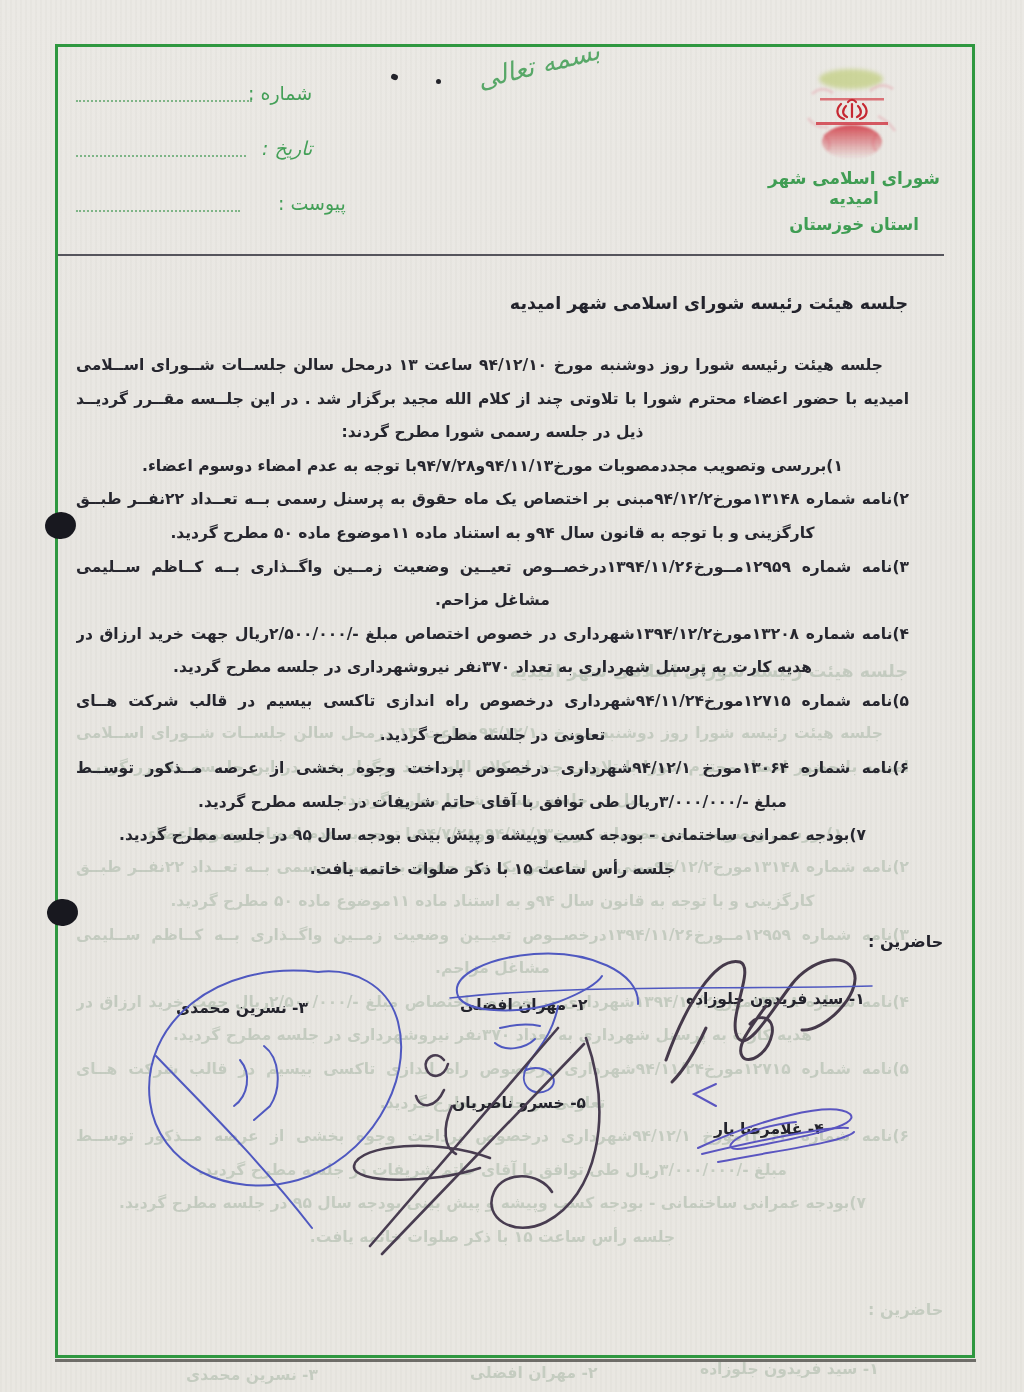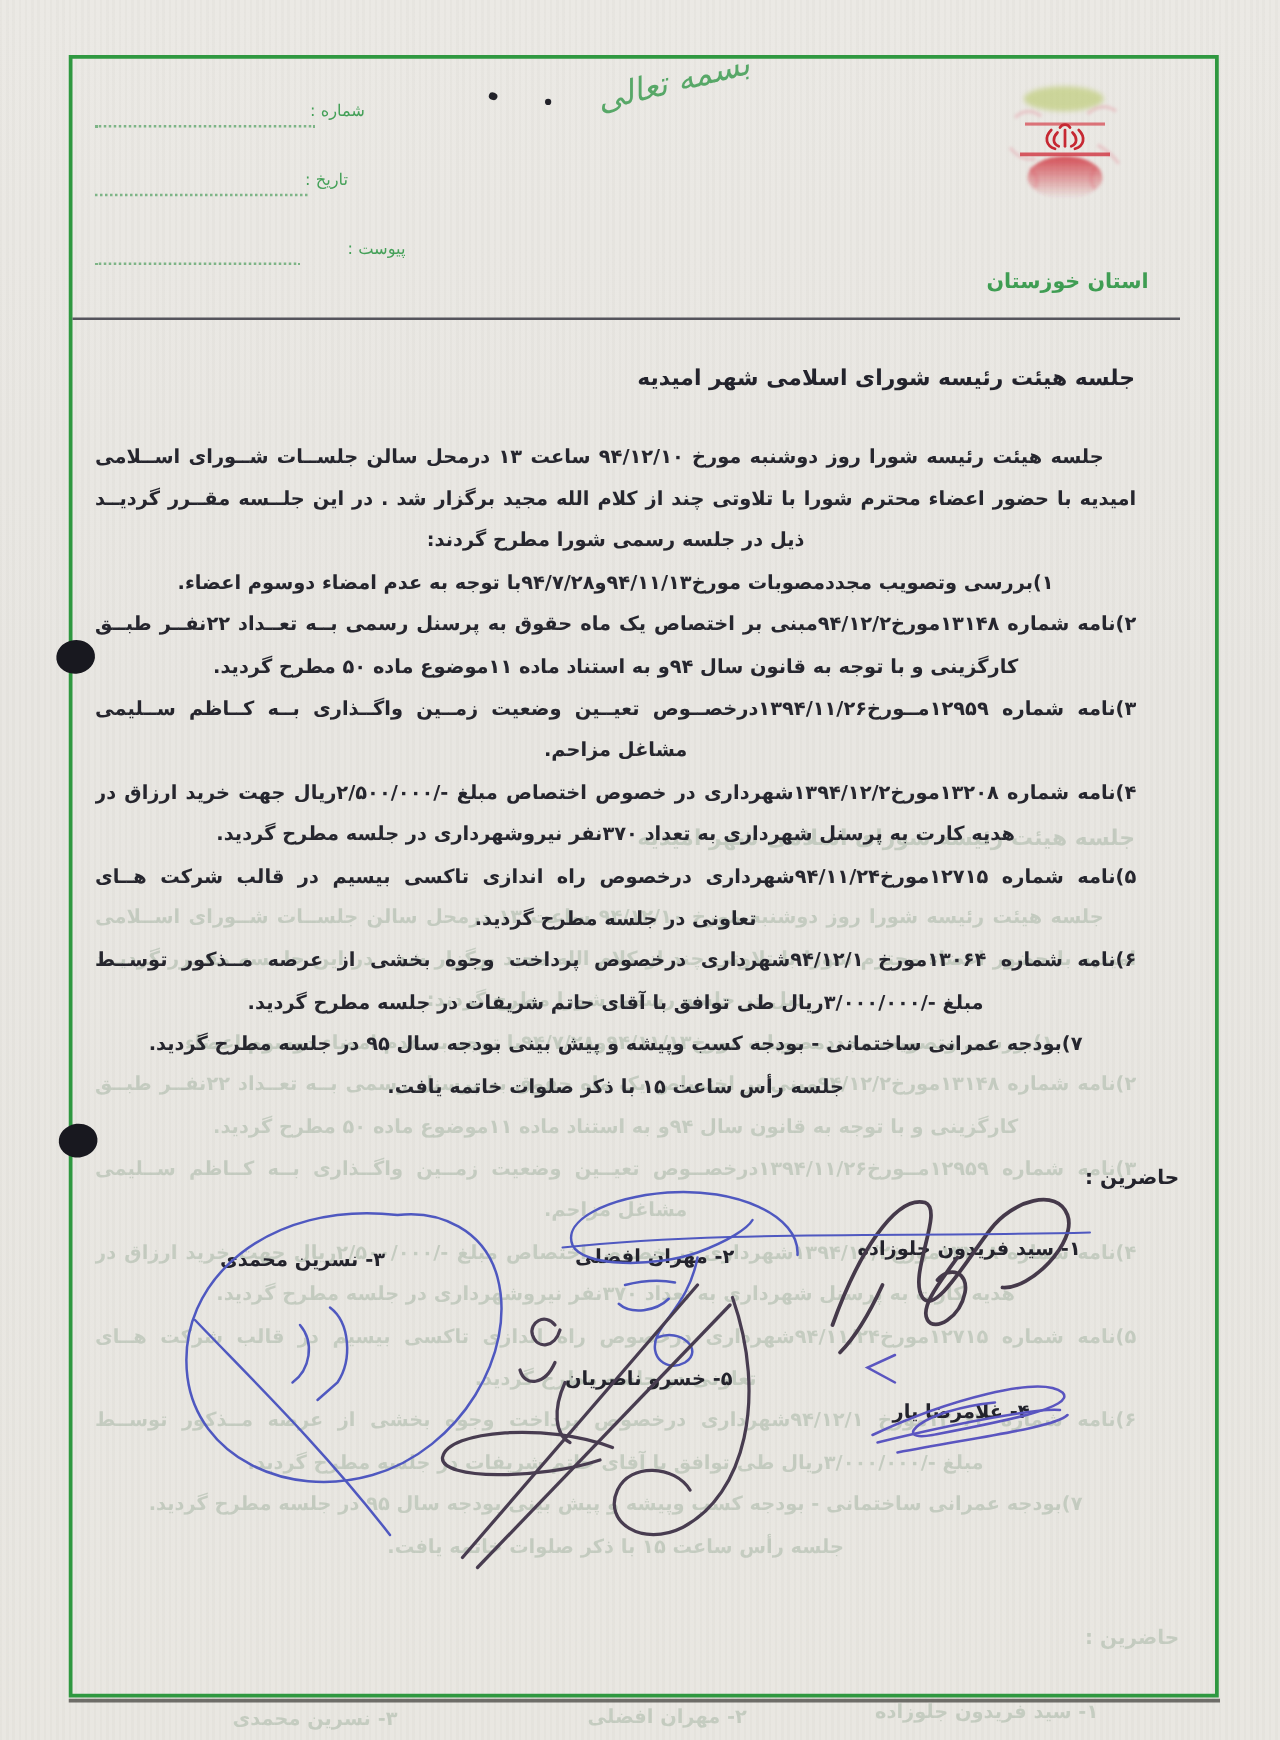--- a/index.html
+++ b/index.html
@@ -11,22 +11,22 @@
       linear-gradient(180deg,#ebe9e4 0%,#e8e6e1 40%,#e9e7e1 100%);
   }
   .abs{position:absolute;}
   
   #frame{left:55px;top:44px;width:914px;height:1308px;border:3px solid #2f9840;z-index:2;}
   #frame-bottom-shadow{left:55px;top:1359px;width:921px;height:3px;background:#44443f;opacity:.75;z-index:2;}
   #header-rule{left:58px;top:254px;width:886px;height:2px;background:#55545c;z-index:3;}
   
   #besmellah{left:476px;top:50px;color:#3f9d53;font-family:"DejaVu Serif",serif;font-style:italic;
     font-size:26px;transform:rotate(-14deg);opacity:.85;z-index:4;}
-  .hfield{color:#44a058;font-size:13px;font-weight:500;direction:rtl;white-space:nowrap;z-index:4;}
-  #hf-1{left:248px;top:82px;} #hf-2{left:244px;top:137px;} #hf-3{left:246px;top:192px;margin-left:32px;}
+  .hfield{color:#44a058;font-size:19px;font-weight:500;direction:rtl;white-space:nowrap;z-index:4;}
+  #hf-1{left:248px;top:82px;} #hf-2{left:262px;top:137px;font-style:italic;} #hf-3{left:246px;top:192px;margin-left:32px;}
   .hdots{border-bottom:2px dotted rgba(80,160,95,.7);height:1px;z-index:4;}
   #hd-1{left:76px;top:99px;width:176px;} #hd-2{left:76px;top:154px;width:170px;} #hd-3{left:76px;top:209px;width:164px;}
   .inkdot{background:#23232a;border-radius:50%;z-index:4;}
   #dot-1{left:391px;top:74px;width:7px;height:6px;transform:rotate(20deg);}
   #dot-2{left:436px;top:79px;width:5px;height:5px;}
   #emblem{left:798px;top:64px;width:110px;height:108px;z-index:4;}
   .orgline{color:#3f9d53;font-weight:600;text-align:center;direction:rtl;width:224px;z-index:4;}
   #org-1{left:742px;top:168px;font-size:17px;}
   #org-2{left:742px;top:203px;font-size:16.5px;margin-top:12px;}
   
@@ -127,20 +127,21 @@
       <path d="M48,42 c-4,4 -4,9 1,11"></path>
       <path d="M60,42 c4,4 4,9 -1,11"></path>
       <path d="M43,40 c-6,6 -4,13 3,15"></path>
       <path d="M65,40 c6,6 4,13 -3,15"></path>
       <path d="M50,38 c2,-3 6,-3 8,0"></path>
     </g>
     <rect x="18" y="58" width="72" height="3" fill="#cf3340" opacity="0.8"></rect>
     <ellipse cx="54" cy="78" rx="30" ry="17" fill="url(#rg)" filter="url(#bl2)"></ellipse>
   </svg>
 
+  <div id="org-1" class="abs orgline">شورای اسلامی شهر امیدیه</div>
   <div id="org-2" class="abs orgline">استان خوزستان</div>
 
   <div id="doc-title" class="abs">جلسه هیئت رئیسه شورای اسلامی شهر امیدیه</div>
   <div id="body-lines" class="abs body-block">
       <div class="bline just ind">جلسه هیئت رئیسه شورا روز دوشنبه مورخ ۹۴/۱۲/۱۰ ساعت ۱۳ درمحل سالن جلســات شــورای اســلامی شــهر</div>
       <div class="bline just">امیدیه با حضور اعضاء محترم شورا با تلاوتی چند از کلام الله مجید برگزار شد . در این جلــسه مقــرر گردیــد تــا مباحــث</div>
       <div class="bline">ذیل در جلسه رسمی شورا مطرح گردند:</div>
       <div class="bline">۱)بررسی وتصویب مجددمصوبات مورخ۹۴/۱۱/۱۳و۹۴/۷/۲۸با توجه به عدم امضاء دوسوم اعضاء.</div>
       <div class="bline just">۲)نامه شماره ۱۳۱۴۸مورخ۹۴/۱۲/۲مبنی بر اختصاص یک ماه حقوق به پرسنل رسمی بــه تعــداد ۲۲نفــر طبــق احکــام</div>
       <div class="bline">کارگزینی و با توجه به قانون سال ۹۴و به استناد ماده ۱۱موضوع ماده ۵۰ مطرح گردید.</div>

